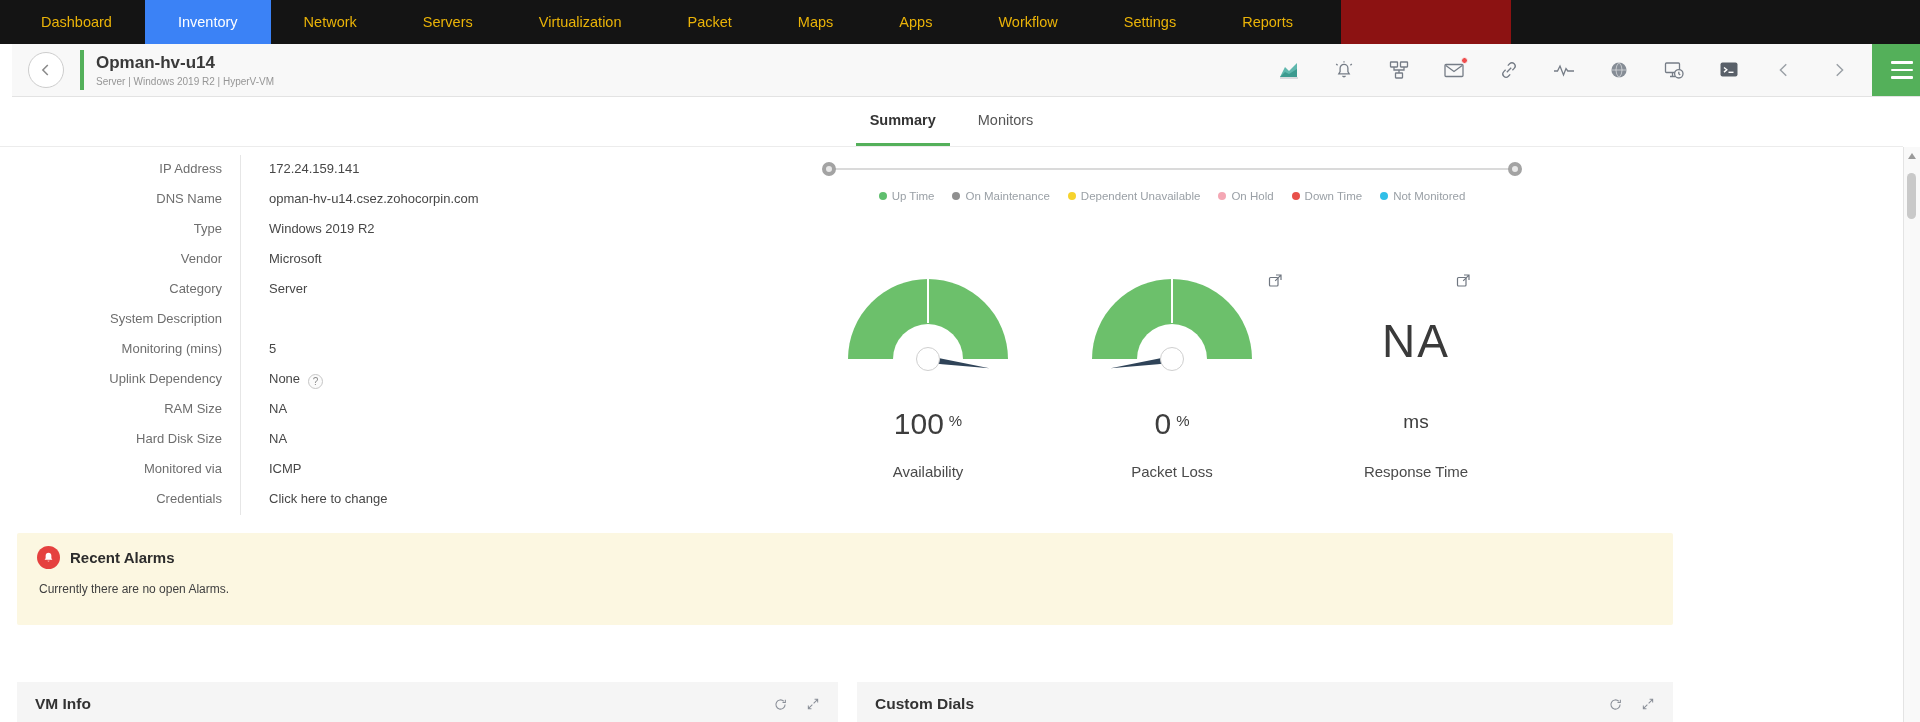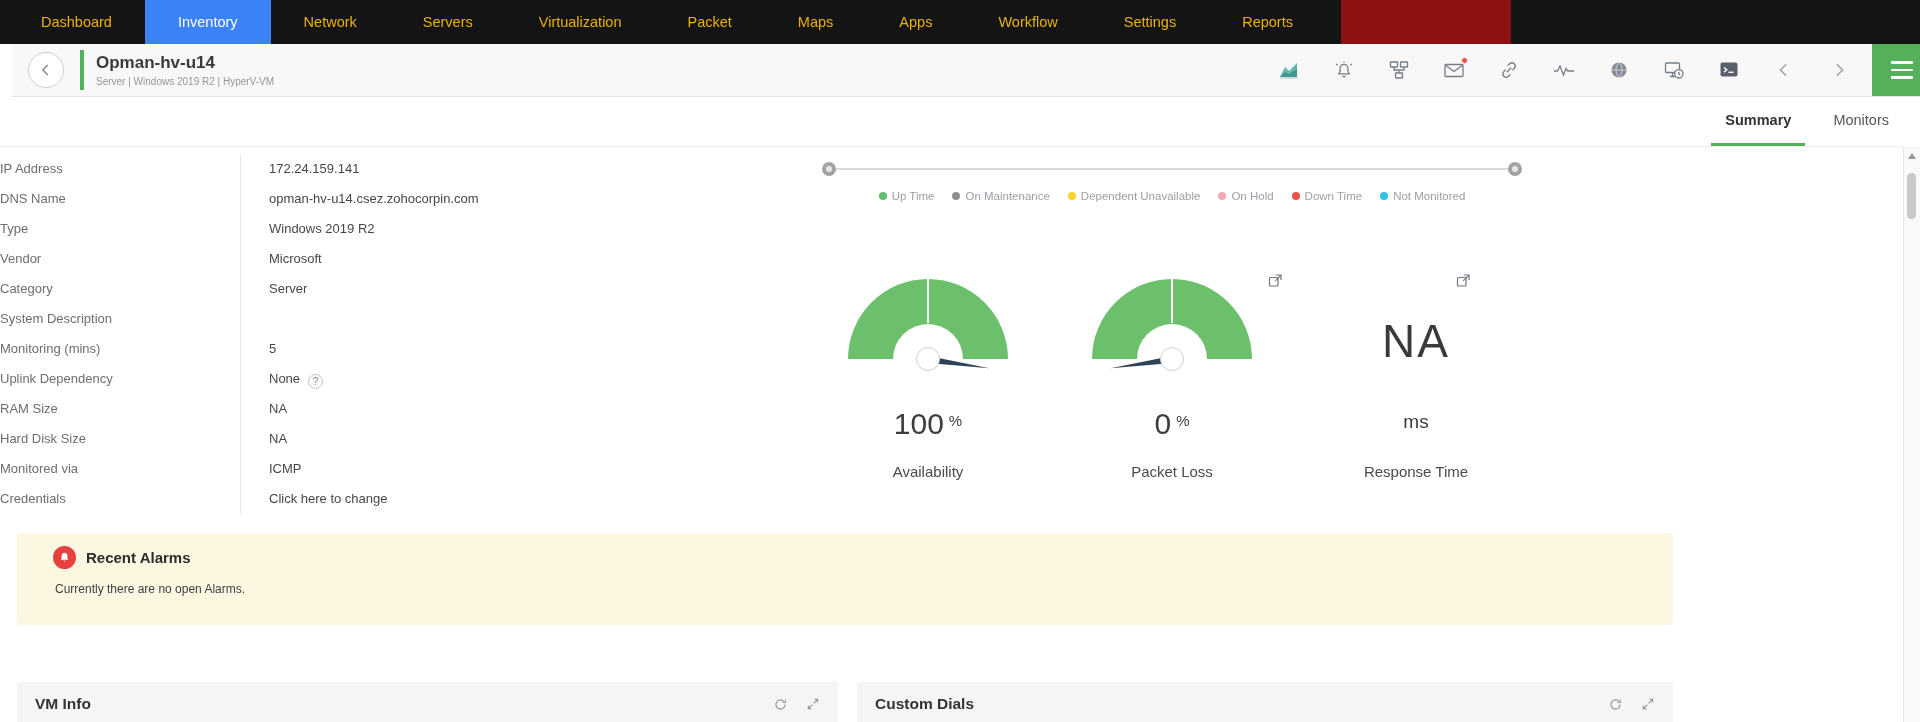--- a/index.html
+++ b/index.html
@@ -19,31 +19,31 @@
   .titles { margin-left:12px; }
   .dtitle { font-size:17px; font-weight:600; color:#3a3a3a; }
   .dsub { margin-top:3px; font-size:10px; color:#969696; }
   .hicons { margin-left:auto; display:flex; align-items:center; gap:33px; margin-right:16px; }
   .hicon { position:relative; width:22px; height:22px; display:flex; align-items:center; justify-content:center; background:none; border:none; cursor:pointer; padding:0; }
   .maildot { position:absolute; top:-2px; right:-3px; width:7px; height:7px; border-radius:50%; background:#ef4d4d; border:1px solid #f8f8f8; }
   .hamburger { align-self:stretch; width:60px; margin-left:6px; background:#54b05a; border:none; cursor:pointer; display:flex; flex-direction:column; align-items:center; justify-content:center; gap:5px; }
   .hamburger span { width:22px; height:2.5px; background:#fff; border-radius:1px; }
 
   
-  .tabsbar { position:absolute; top:97px; left:0; right:17px; height:50px; background:#fff; border-bottom:1px solid #ececec; display:flex; justify-content:flex-end; gap:14px; }
+  .tabsbar { position:absolute; top:97px; left:0; right:17px; height:50px; background:#fff; border-bottom:1px solid #ececec; display:flex; justify-content:center; gap:14px; }
   .tab { padding:0 14px; line-height:47px; font-size:14.5px; color:#555; cursor:pointer; border-bottom:3px solid transparent; }
   .tab.active { color:#333; font-weight:600; border-bottom-color:#54b05a; }
 
   
   .main { position:absolute; top:147px; left:0; right:17px; bottom:0; background:#fff; }
 
   
   .details { position:absolute; top:8px; left:0; width:760px; }
   .drow { display:flex; min-height:30px; }
-  .dlabel { width:222px; text-align:left; font-size:13px; color:#6e6e6e; padding-top:6px; flex:none; }
+  .dlabel { width:222px; text-align:right; font-size:13px; color:#6e6e6e; padding-top:6px; flex:none; }
   .dvalue { flex:1; margin-left:18px; border-left:1px solid #e6e6e6; padding:6px 0 0 28px; font-size:13px; color:#474747; }
   .dvalue.clicky { cursor:pointer; }
   .qbadge { display:inline-flex; align-items:center; justify-content:center; width:15px; height:15px; margin-left:8px; border:1px solid #c6c6c6; border-radius:50%; background:#fbfbfb; font-size:10px; color:#8a8a8a; cursor:pointer; vertical-align:-2px; }
 
   
   .rightcol { position:absolute; left:822px; top:0; width:700px; }
   .slider { position:relative; height:16px; margin-top:14px; }
   .track { position:absolute; left:6px; right:6px; top:7px; height:2px; background:#dadada; }
   .handle { position:absolute; top:1px; width:14px; height:14px; border-radius:50%; background:#e8e8e8; border:4px solid #a3a3a3; cursor:pointer; }
   .handle.left { left:0; } .handle.right { right:0; }
@@ -63,21 +63,21 @@
   .gval { margin-top:48px; font-size:30px; color:#3d3d3d; }
   .unit { font-size:15px; position:relative; top:-8px; margin-left:5px; }
   .glabel { margin-top:22px; font-size:15px; color:#4a4a4a; }
   .naval { margin-top:36px; font-size:46px; color:#3a3a3a; letter-spacing:2px; line-height:52px; }
   .naunit { margin-top:44px; font-size:19px; color:#3d3d3d; line-height:22px; }
   .gcol.na .glabel { margin-top:30px; }
   .gexport { position:absolute; top:-6px; background:none; border:none; cursor:pointer; padding:0; }
   .e2 { right:-12px; } .e3 { right:44px; }
 
   
-  .alarms { position:absolute; top:386px; left:17px; width:1656px; height:92px; background:#fcf7e1; border-radius:2px; padding:13px 36px; }
+  .alarms { position:absolute; top:386px; left:17px; width:1656px; height:92px; background:#fcf7e1; border-radius:2px; padding:13px 20px; }
   .ahead { display:flex; align-items:center; gap:10px; }
   .abell { width:23px; height:23px; border-radius:50%; background:#e5413f; display:flex; align-items:center; justify-content:center; flex:none; }
   .atitle { font-size:15px; font-weight:700; color:#2c2c2c; }
   .amsg { margin-top:13px; font-size:12px; color:#3f3f3f; padding-left:2px; }
 
   
   .panels { position:absolute; top:535px; left:17px; right:0; height:46px; }
   .panel { position:absolute; top:0; height:46px; background:#fff; }
   .p1 { left:0; width:821px; } .p2 { left:840px; width:816px; }
   .phead { height:44px; background:#f5f5f5; display:flex; align-items:center; padding:0 18px; }

